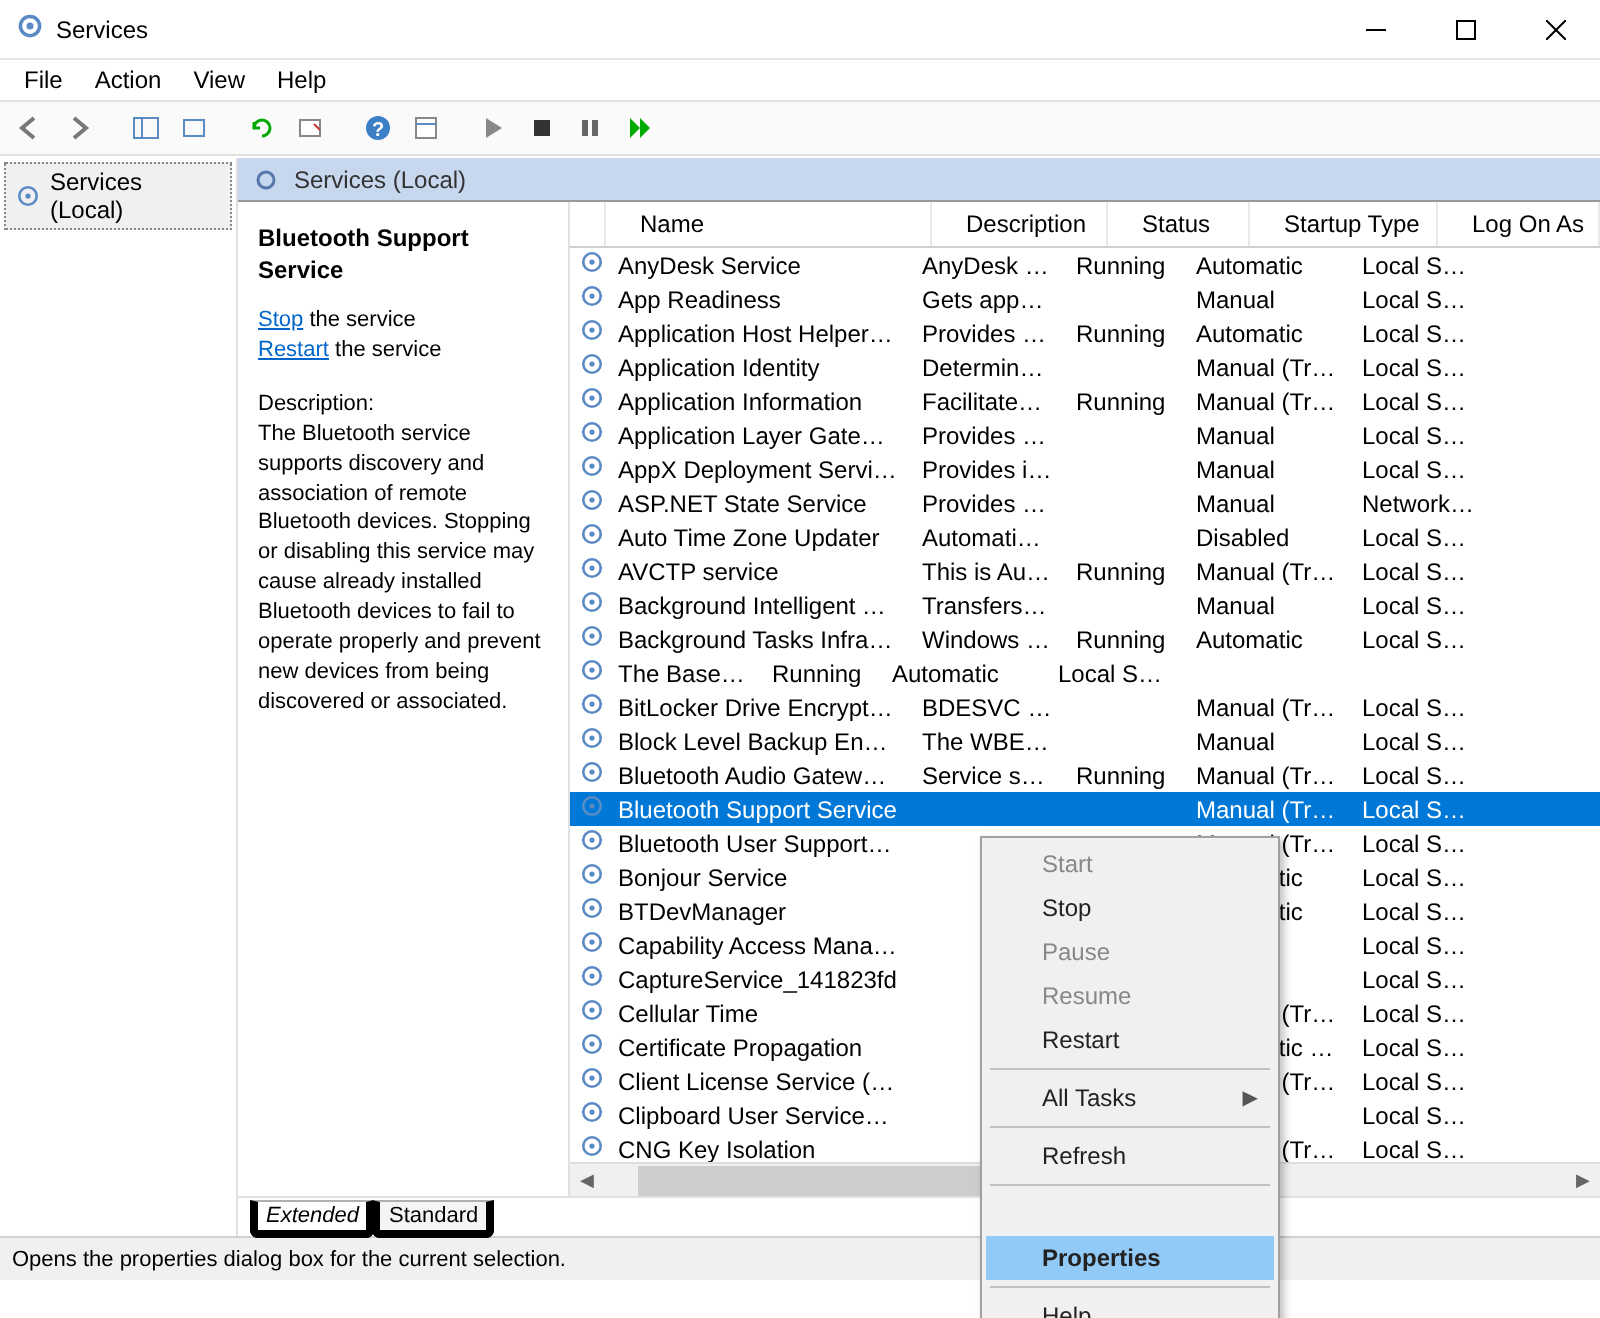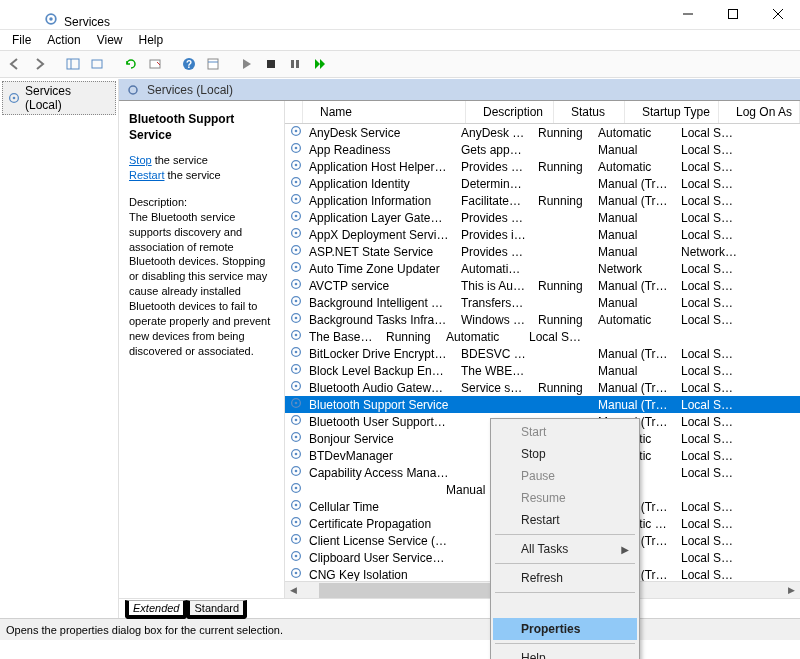--- a/index.html
+++ b/index.html
@@ -1,17 +1,17 @@
 <!DOCTYPE html>
 <html><head>
 <meta charset="utf-8">
 <style>
 * { box-sizing: border-box; font-family: "Segoe UI", Tahoma, sans-serif; }
 body { margin: 0; background: #fff; width: 800px; height: 659px; overflow: hidden; font-size: 12px; color: #000; }
-.titlebar { height: 30px; display: flex; align-items: flex-end; border-bottom: 1px solid #e5e5e5; padding-left: 36px; }
+.titlebar { height: 30px; display: flex; align-items: center; border-bottom: 1px solid #e5e5e5; }
 .titlebar .icon { margin: 0 6px 0 8px; }
 .titlebar .title { flex: 1; font-size: 12px; }
 .titlebar .winbtn { width: 45px; height: 30px; display: flex; align-items: center; justify-content: center; }
 .menubar { height: 20px; display: flex; align-items: center; padding: 0 4px; }
 .menubar span { padding: 2px 8px; font-size: 12px; }
 .toolbar { height: 28px; border-top: 1px solid #e0e0e0; border-bottom: 1px solid #e0e0e0; display: flex; align-items: center; padding: 0 4px; gap: 2px; background: #fafafa; }
 .toolbar .tbtn { width: 22px; height: 22px; display: flex; align-items: center; justify-content: center; border: 1px solid transparent; border-radius: 2px; }
 .toolbar .sep { width: 8px; }
 .body { display: flex; height: 540px; border-top: 1px solid #fff; }
 .treepane { width: 144px; border-right: 1px solid #e0e0e0; padding: 2px; background: #fff; }
@@ -286,21 +286,21 @@
               <div class="c-log">Network Se</div>
             </div>
             <div class="row">
               <div class="c-icon"><svg class="svc" viewBox="0 0 16 16">
                   <circle cx="8" cy="8" r="5" fill="none" stroke="#5a8bc4" stroke-width="1.5"></circle>
                   <circle cx="8" cy="8" r="1.5" fill="#5a8bc4"></circle>
                 </svg></div>
               <div class="c-name">Auto Time Zone Updater</div>
               <div class="c-desc">Automaticall...</div>
               <div class="c-stat"></div>
-              <div class="c-start">Network</div>
+              <div class="c-start">Disabled</div>
               <div class="c-log">Local Servic</div>
             </div>
             <div class="row">
               <div class="c-icon"><svg class="svc" viewBox="0 0 16 16">
                   <circle cx="8" cy="8" r="5" fill="none" stroke="#5a8bc4" stroke-width="1.5"></circle>
                   <circle cx="8" cy="8" r="1.5" fill="#5a8bc4"></circle>
                 </svg></div>
               <div class="c-name">AVCTP service</div>
               <div class="c-desc">This is Audio...</div>
               <div class="c-stat">Running</div>
@@ -425,20 +425,21 @@
               <div class="c-desc"></div>
               <div class="c-stat"></div>
               <div class="c-start">Manual</div>
               <div class="c-log">Local Syster</div>
             </div>
             <div class="row">
               <div class="c-icon"><svg class="svc" viewBox="0 0 16 16">
                   <circle cx="8" cy="8" r="5" fill="none" stroke="#5a8bc4" stroke-width="1.5"></circle>
                   <circle cx="8" cy="8" r="1.5" fill="#5a8bc4"></circle>
                 </svg></div>
+              <div class="c-name">CaptureService_141823fd</div>
               <div class="c-desc"></div>
               <div class="c-stat"></div>
               <div class="c-start">Manual</div>
               <div class="c-log">Local Syster</div>
             </div>
             <div class="row">
               <div class="c-icon"><svg class="svc" viewBox="0 0 16 16">
                   <circle cx="8" cy="8" r="5" fill="none" stroke="#5a8bc4" stroke-width="1.5"></circle>
                   <circle cx="8" cy="8" r="1.5" fill="#5a8bc4"></circle>
                 </svg></div>

